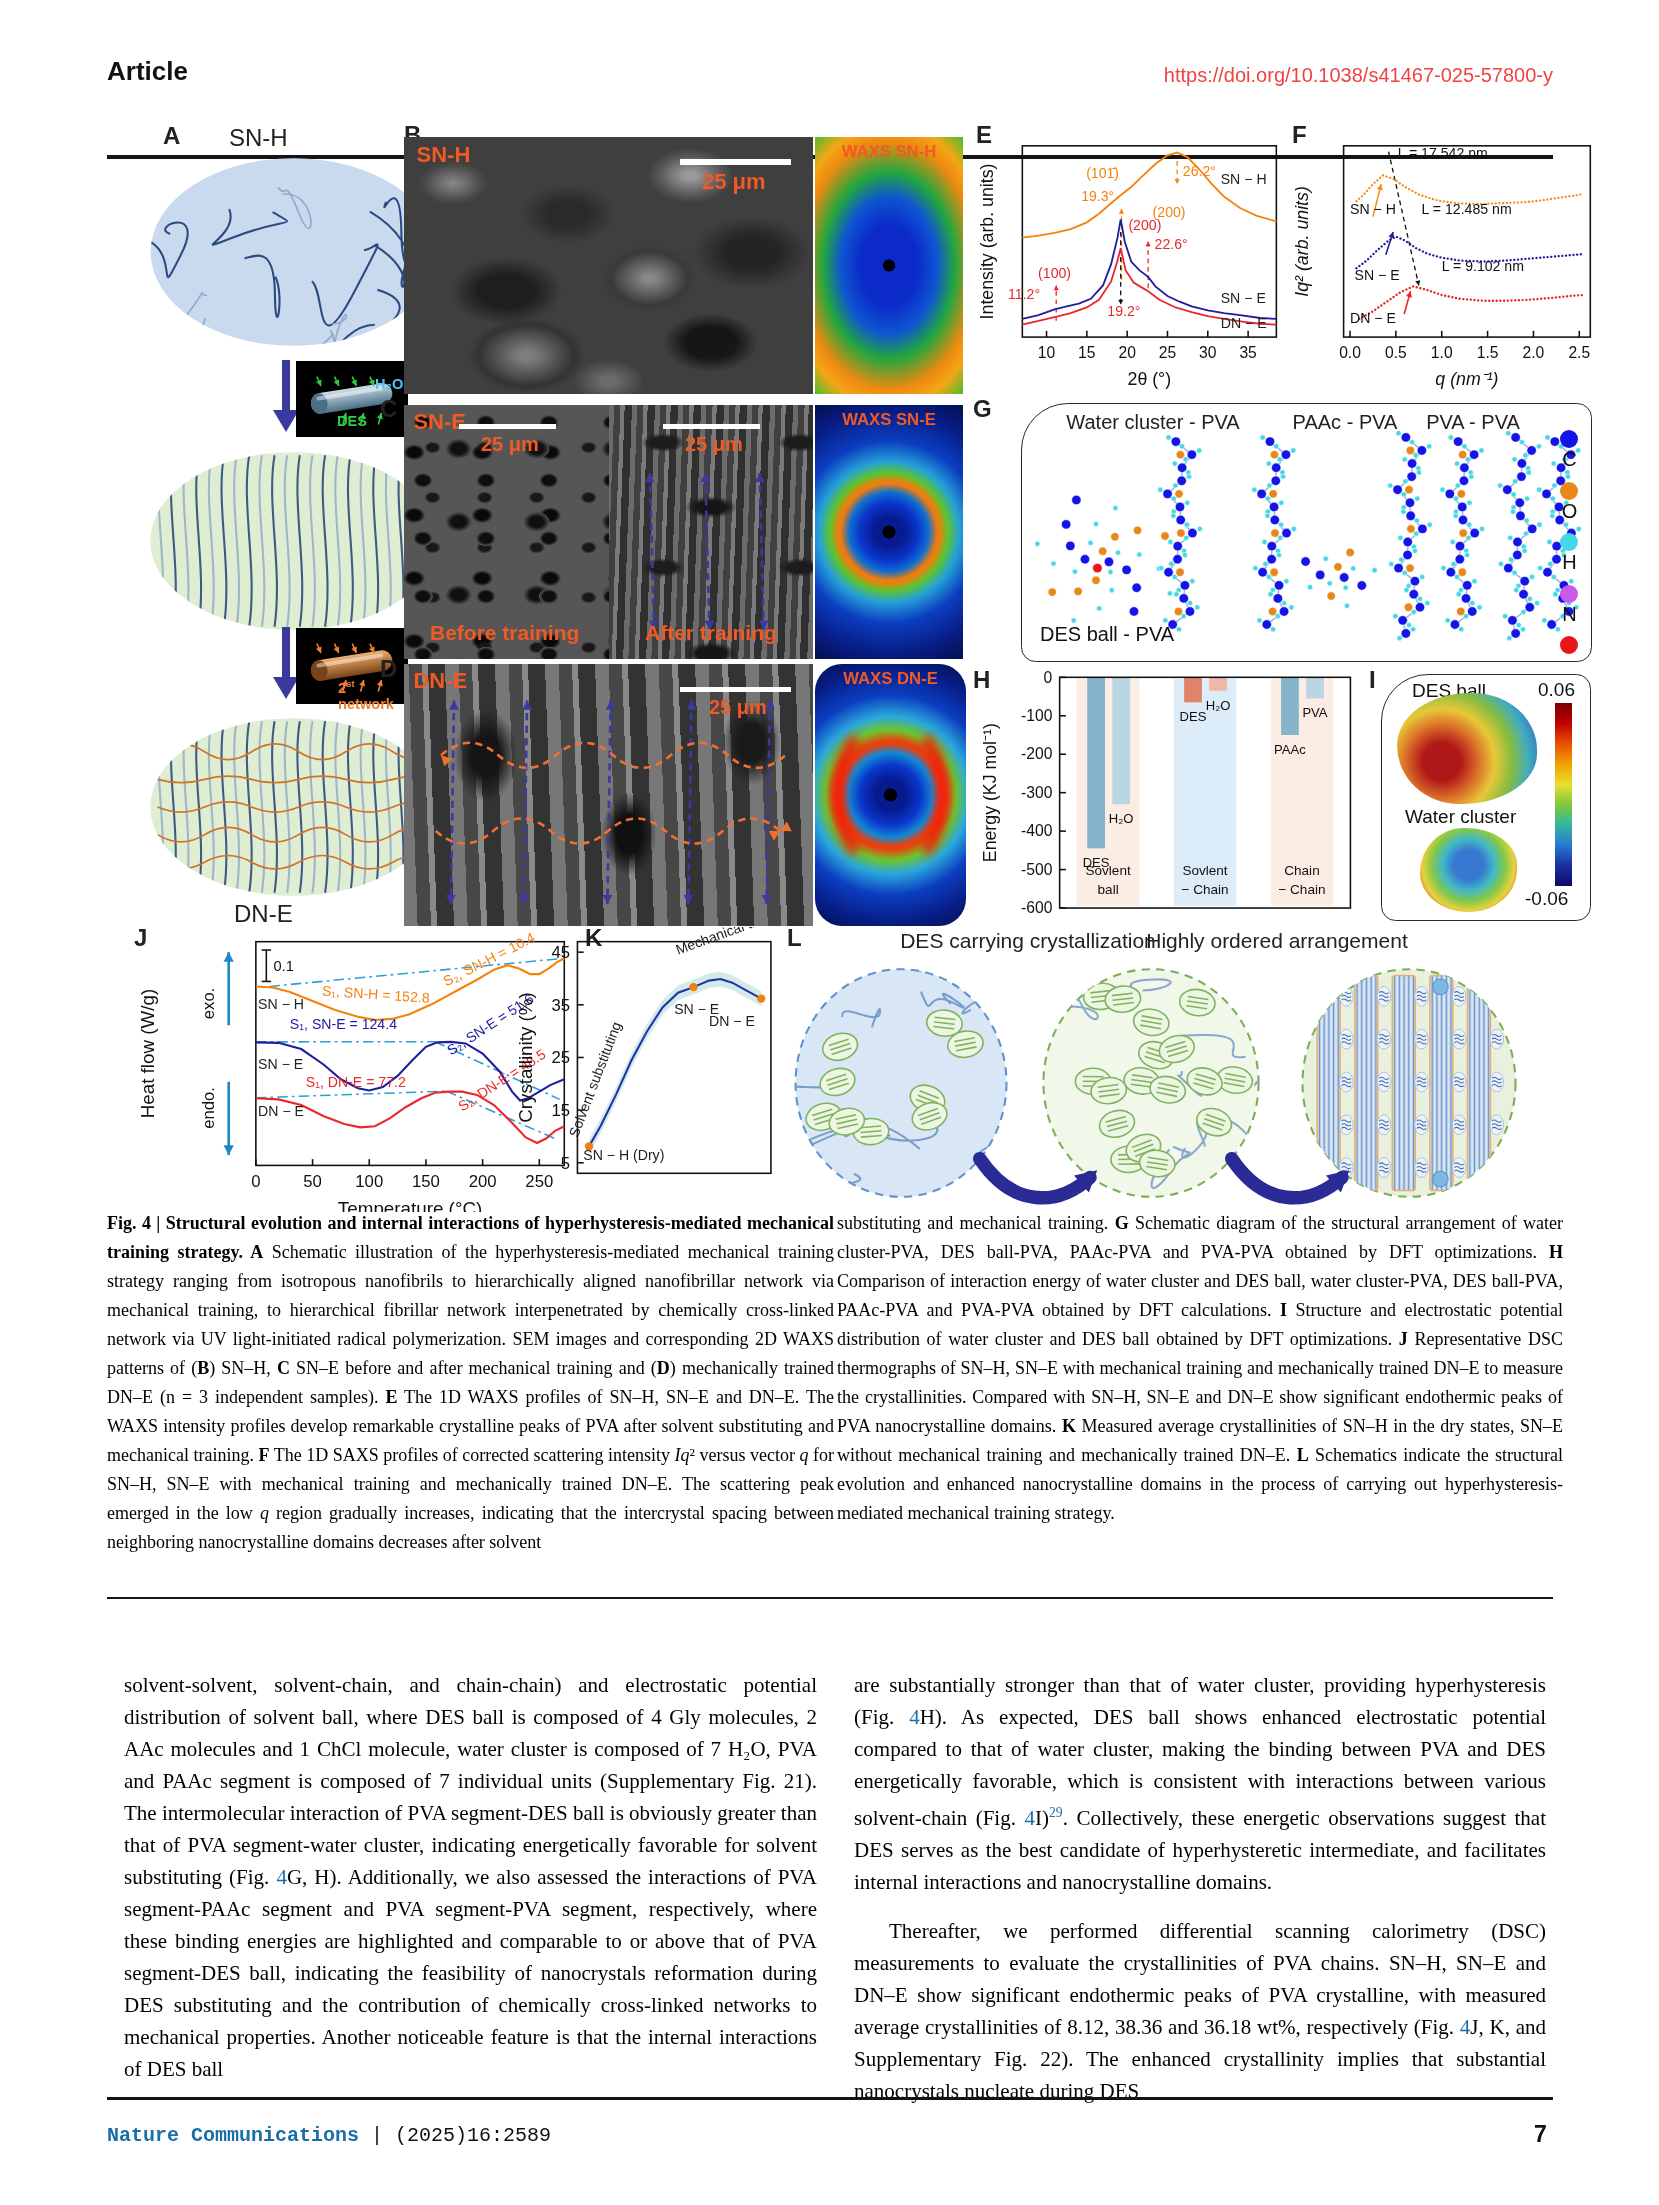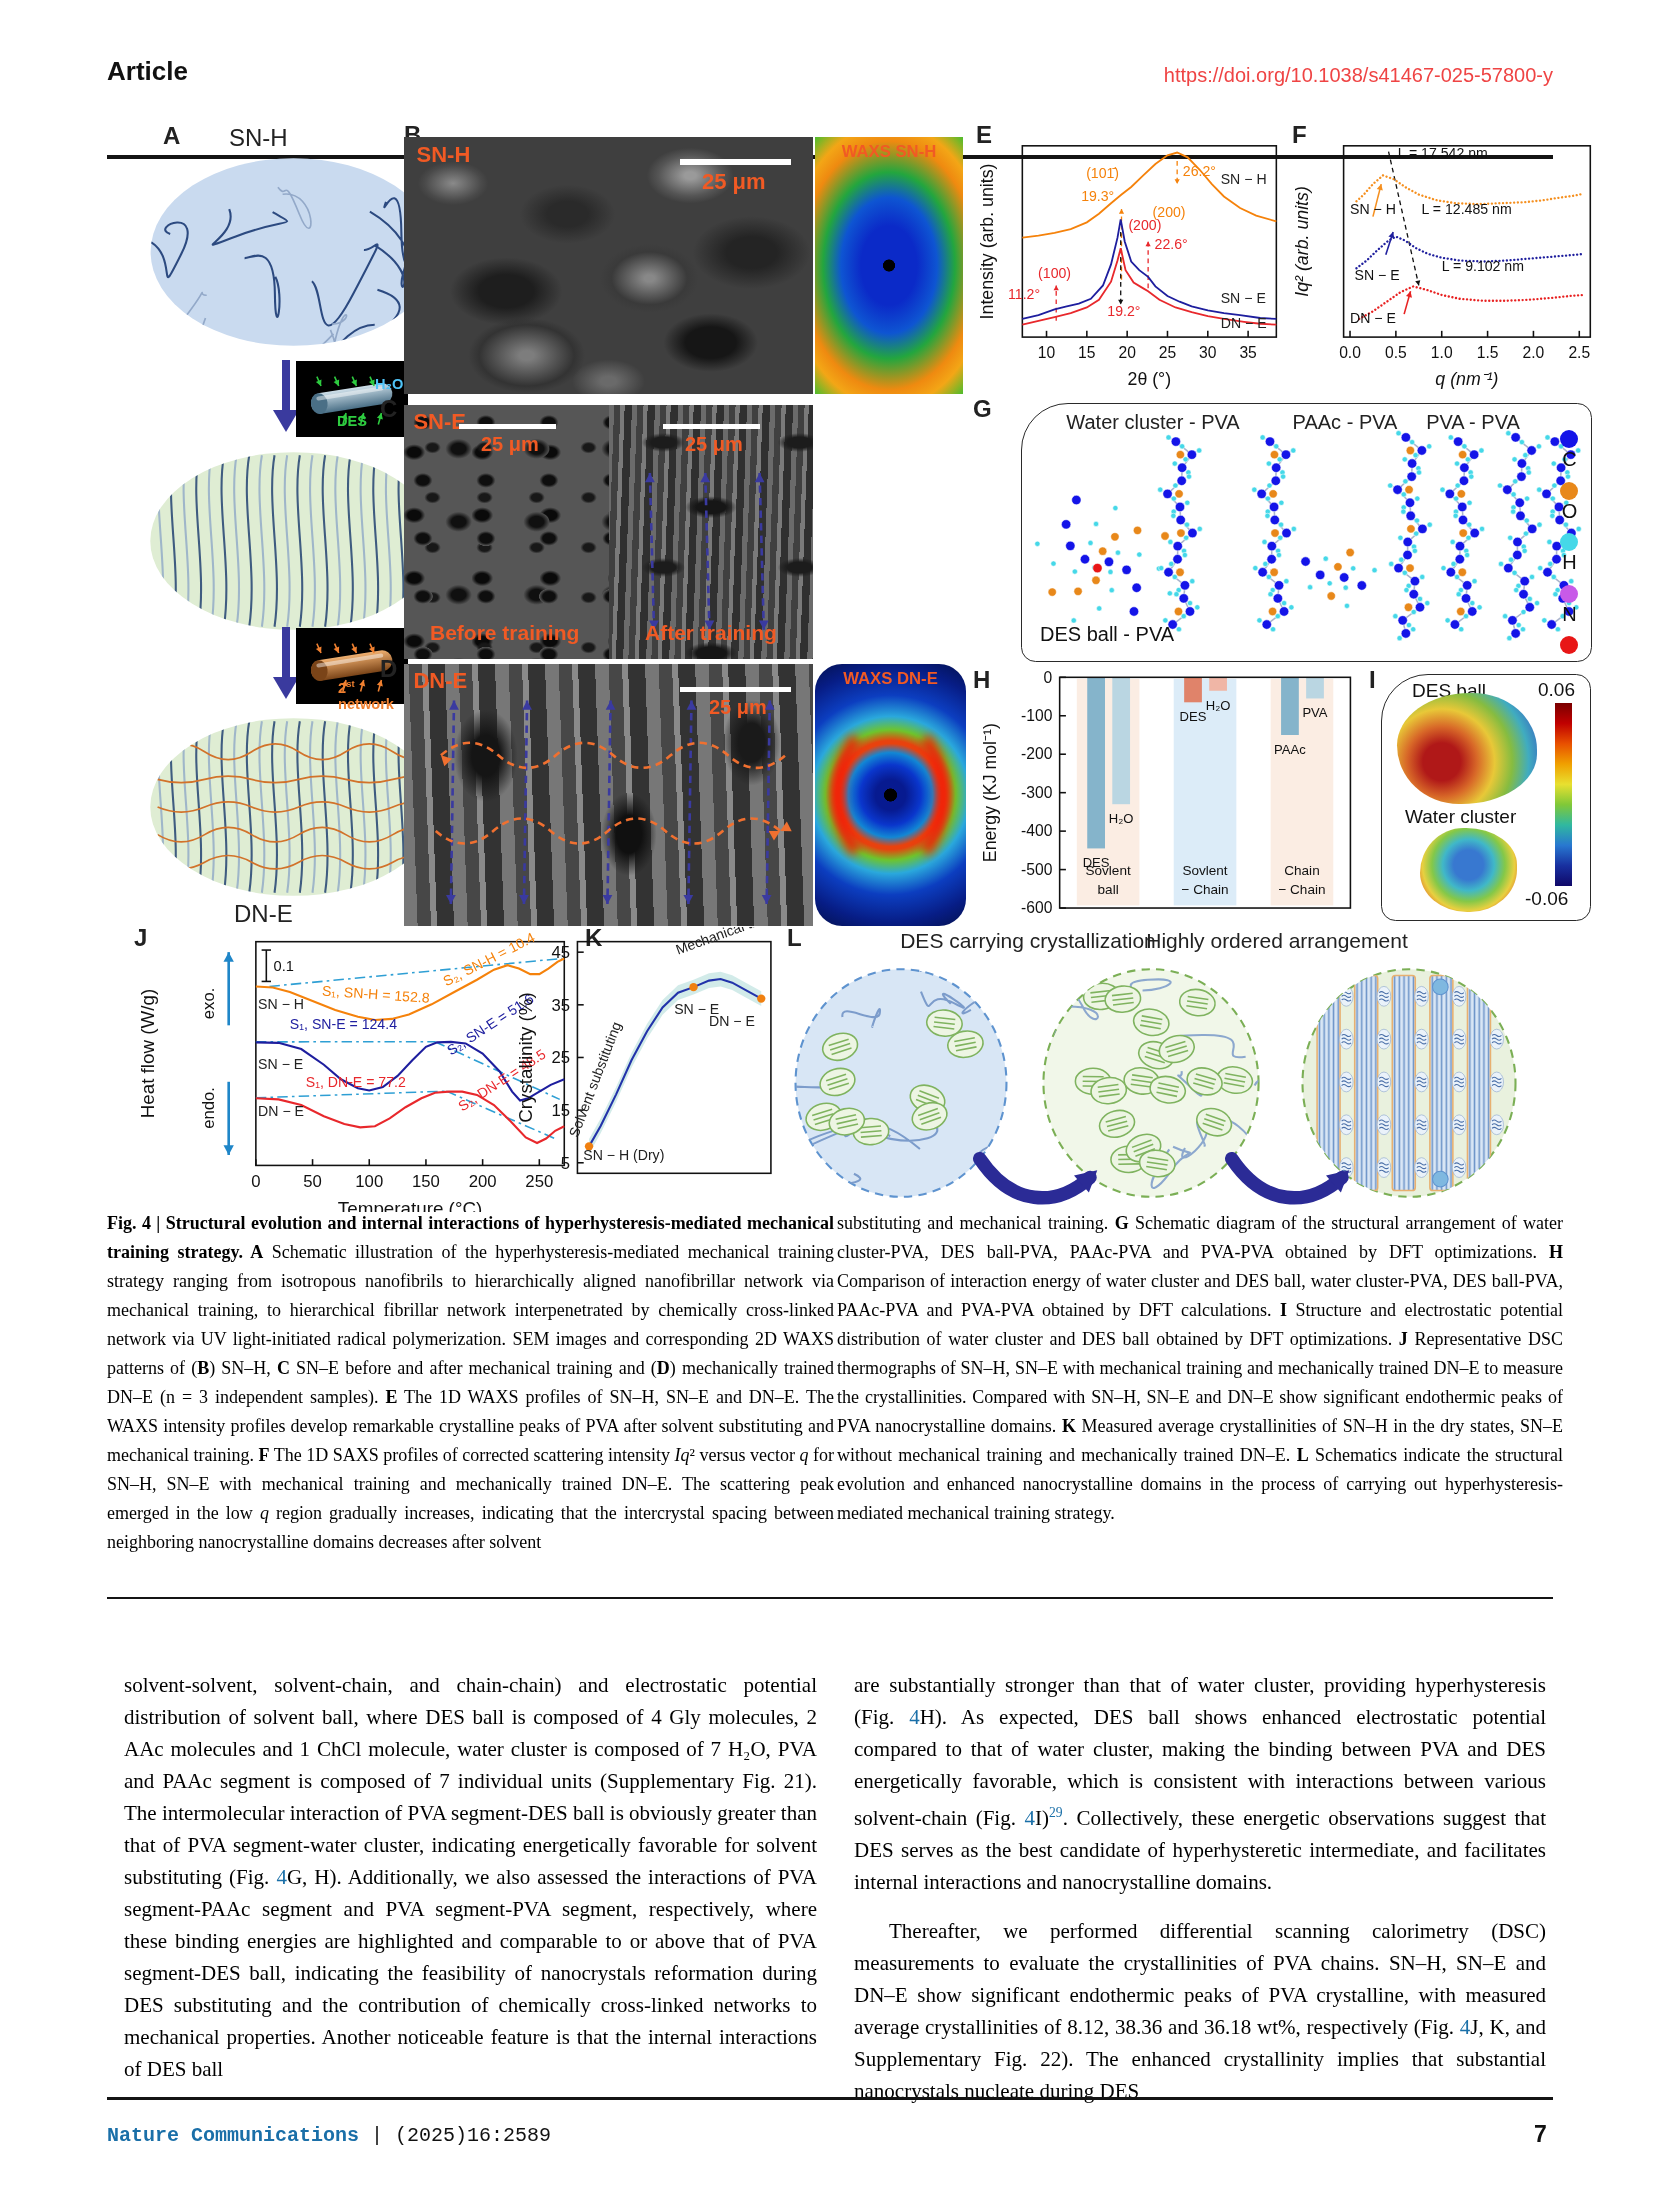--- a/index.html
+++ b/index.html
@@ -264,20 +264,23 @@
         <polygon points="78,130 87.4,147.6 68.6,147.6" fill="#3A3AA0"></polygon>
         <polygon points="86,430 76.6,412.4 95.4,412.4" fill="#3A3AA0"></polygon>
         <line x1="184" y1="130" x2="192" y2="430" stroke="#3A3AA0" stroke-width="5" stroke-dasharray="14 10"></line>
         <polygon points="184,130 193.4,147.6 174.6,147.6" fill="#3A3AA0"></polygon>
         <polygon points="192,430 182.6,412.4 201.4,412.4" fill="#3A3AA0"></polygon>
         <line x1="288" y1="130" x2="296" y2="430" stroke="#3A3AA0" stroke-width="5" stroke-dasharray="14 10"></line>
         <polygon points="288,130 297.4,147.6 278.6,147.6" fill="#3A3AA0"></polygon>
         <polygon points="296,430 286.6,412.4 305.4,412.4" fill="#3A3AA0"></polygon>
       </svg>
     <div class="semlbl" style="left:36px;top:216px;font-size:21px;">After training</div>
+  </div>
+  <div class="waxs waxs-c" style="left:815px;top:405px;width:148px;height:254px;">
+    <div class="waxslbl" style="font-size:16.7px;">WAXS SN-E</div>
   </div>
 
   <div class="plabel" style="left:380px;top:655px;">D</div>
   <div class="sem semtex-d" style="left:404px;top:664px;width:409px;height:262px;">
     <div class="semlbl" style="left:9.4px;top:4.2px;">DN-E</div>
     <div class="scalebar" style="left:276px;top:23px;width:111px;height:5.2px;"></div>
     <div class="semlbl" style="left:305px;top:32px;font-size:20px;">25 μm</div>
     <svg id="arrD" width="409" height="262" style="position:absolute;left:0;top:0;" viewBox="0 0 782 502">
         <line x1="95" y1="70" x2="89" y2="460" stroke="#3A3AA0" stroke-width="5" stroke-dasharray="14 10"></line>
         <polygon points="95,70 104.4,87.6 85.6,87.6" fill="#3A3AA0"></polygon>

